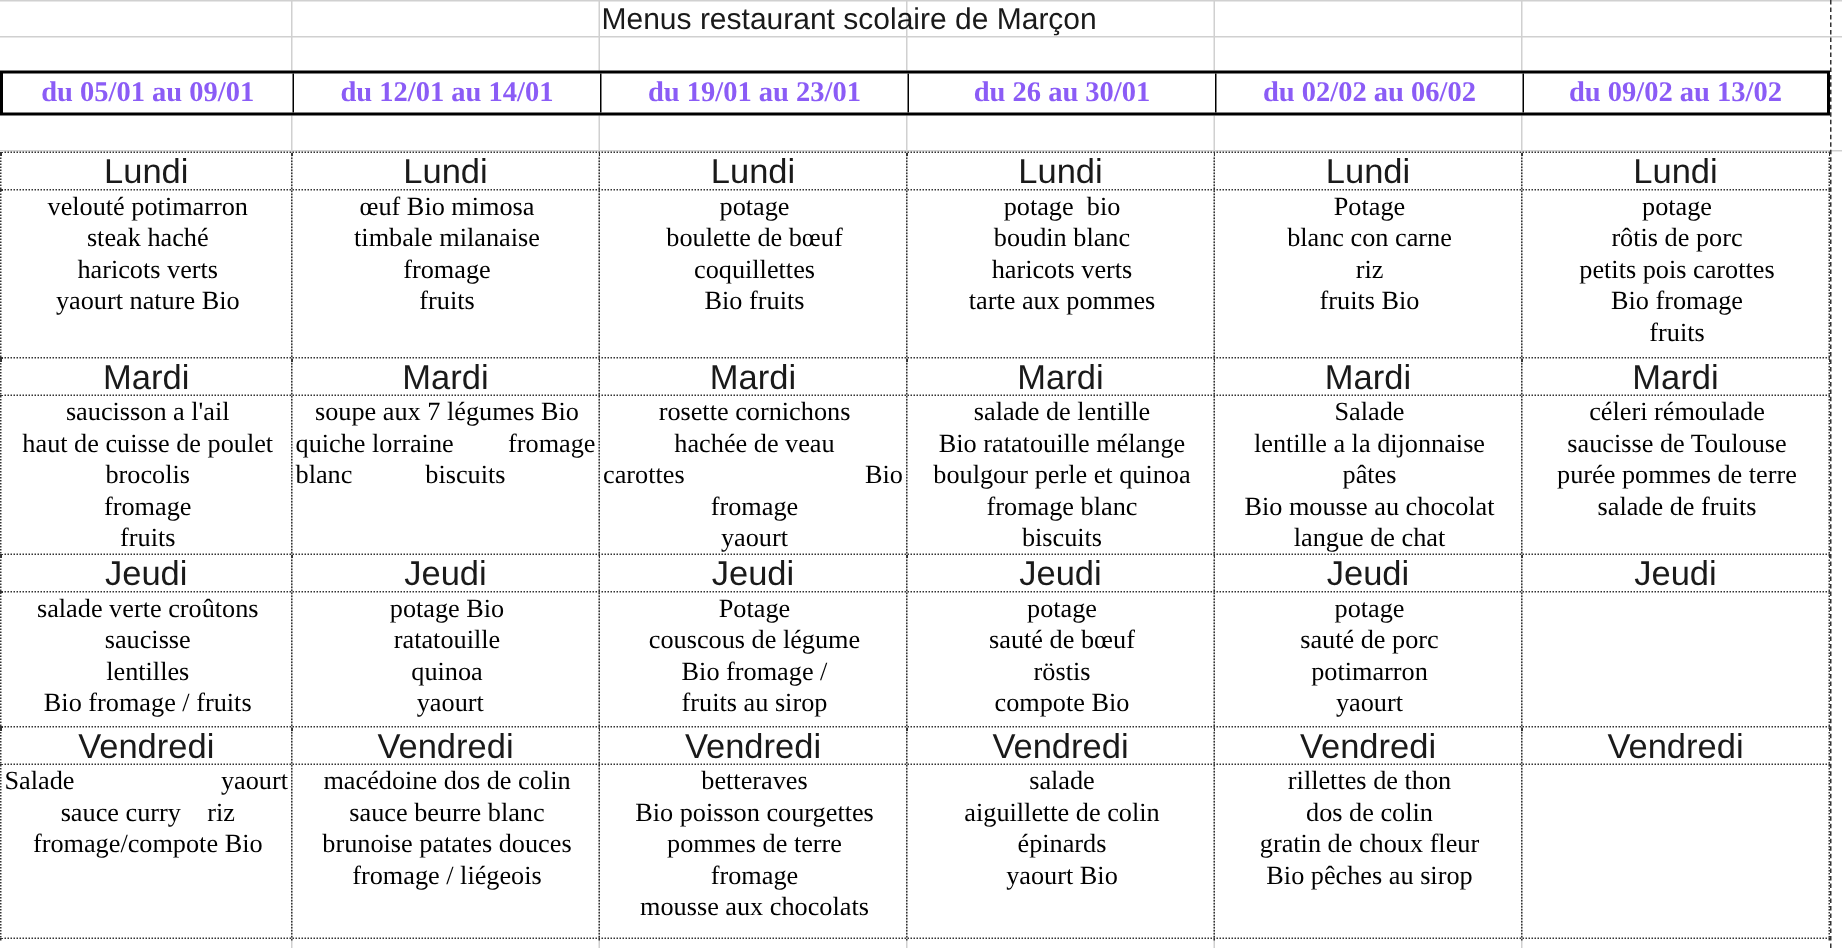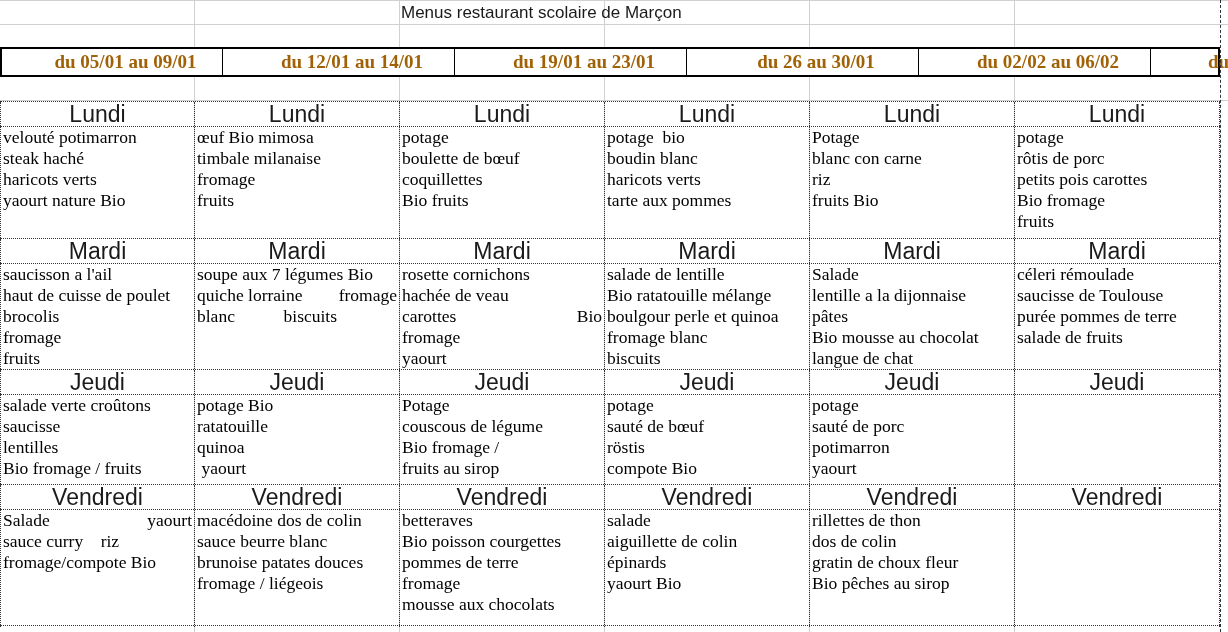--- a/index.html
+++ b/index.html
@@ -3,39 +3,39 @@
 <meta charset="utf-8">
 <style>
   html, body { margin: 0; padding: 0; background: #ffffff; }
   body { width: 1228px; height: 632px; overflow: hidden; position: relative; }
   .sheet { position: absolute; left: 0; top: 0; width: 1228px; height: 632px; }
   
   .gridv { position: absolute; top: 0; width: 1px; height: 632px; background: #d0d0d0; }
   .gridh { position: absolute; left: 0; width: 1228px; height: 1px; background: #d0d0d0; }
   .title {
     position: absolute; left: 401px; top: 2px; height: 22px; line-height: 22px;
-    font-family: "Liberation Sans", sans-serif; font-size: 17px; color: #1a1a1a;
+    font-family: "Liberation Sans", sans-serif; font-size: 20px; color: #1a1a1a;
     white-space: nowrap;
   }
   .hdr-row { position: absolute; left: 0; top: 47px; width: 1220px; height: 30px; border: 2px solid #000; box-sizing: border-box; display: flex; background: #fff; }
   .hdr-cell {
     flex: none; height: 100%; box-sizing: border-box; border-right: 1px solid #000;
-    font-family: "Liberation Serif", serif; font-weight: bold; font-size: 19px; color: #a16207;
-    display: flex; align-items: center; justify-content: center; white-space: nowrap; margin-left: 27px;
+    font-family: "Liberation Serif", serif; font-weight: bold; font-size: 19px; color: #8b5cf6;
+    display: flex; align-items: center; justify-content: center; white-space: nowrap;
   }
   .hdr-cell:last-child { border-right: none; }
   .block { position: absolute; left: 0; width: 1220px; box-sizing: border-box; }
   .day-row { display: flex; height: 24px; border-top: 1px dotted #333; }
   .day-cell {
     flex: none; box-sizing: border-box; border-left: 1px dotted #333; height: 100%;
     font-family: "Liberation Sans", sans-serif; font-size: 23px; color: #1a1a1a;
     text-align: center; line-height: 24px; white-space: nowrap;
   }
   .day-cell:last-child { border-right: 1px dotted #333; }
-  .content-row { display: flex; border-top: 1px dotted #333; }
+  .content-row { display: flex; border-top: 1px dotted #333; text-align: center; }
   .content-cell {
     flex: none; box-sizing: border-box; border-left: 1px dotted #333;
     font-family: "Liberation Serif", serif; font-size: 17.5px; color: #000;
     padding: 0 0 0 2px; line-height: 21px; overflow: hidden;
   }
   .content-cell:last-child { border-right: 1px dotted #333; }
   .line { white-space: pre; display: block; }
   .line.justify { display: flex; justify-content: space-between; padding-right: 2px; gap: 30px; }
   .bottom-line { position: absolute; left: 0; top: 625px; width: 1220px; border-top: 1px dotted #333; }
   .pagebreak { position: absolute; left: 1220px; top: 0; height: 632px; border-left: 1px dashed #333; }

